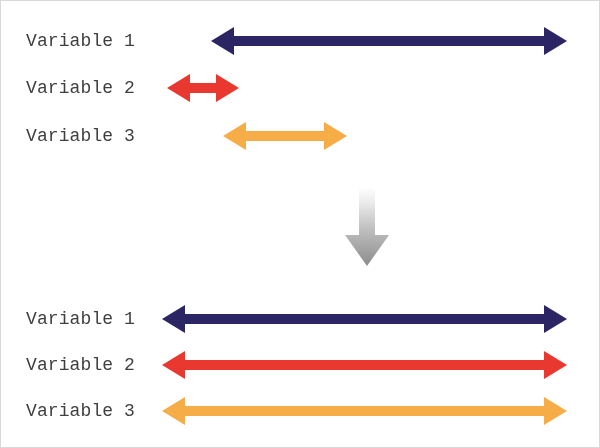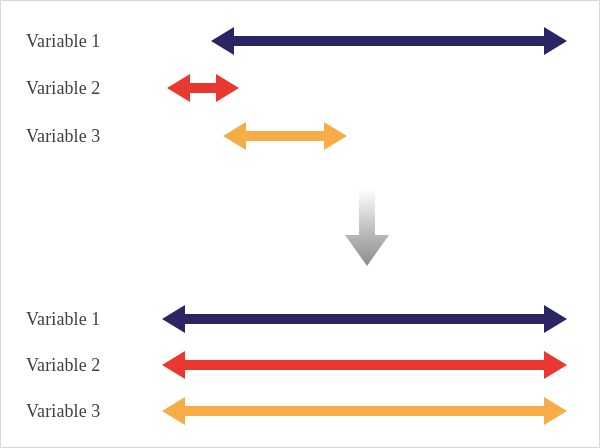--- a/index.html
+++ b/index.html
@@ -8,21 +8,21 @@
     background: #ffffff;
   }
   #canvas {
     position: relative;
     width: 600px;
     height: 448px;
     background: #ffffff;
     border: 1px solid #d8d8d8;
     box-sizing: border-box;
     overflow: hidden;
-    font-family: Liberation Serif, serif;
+    font-family: Liberation Mono, monospace;
   }
   .var-label {
     position: absolute;
     font-size: 18px;
     color: #3f3f3f;
     letter-spacing: 0.1px;
     white-space: nowrap;
     line-height: 1;
   }
   .arrow-svg {

